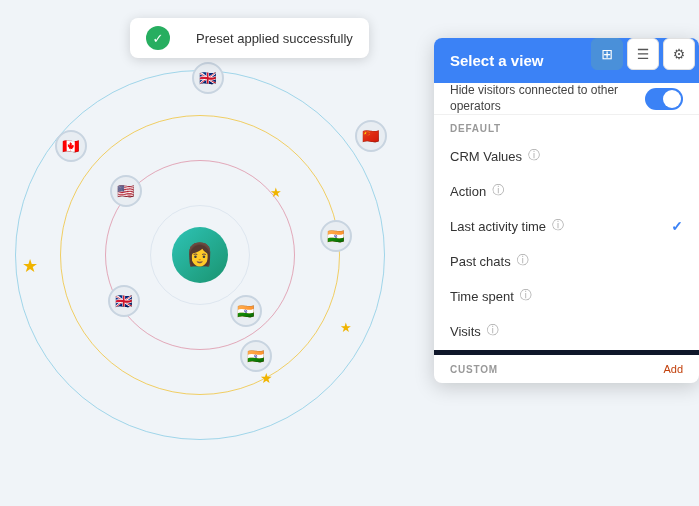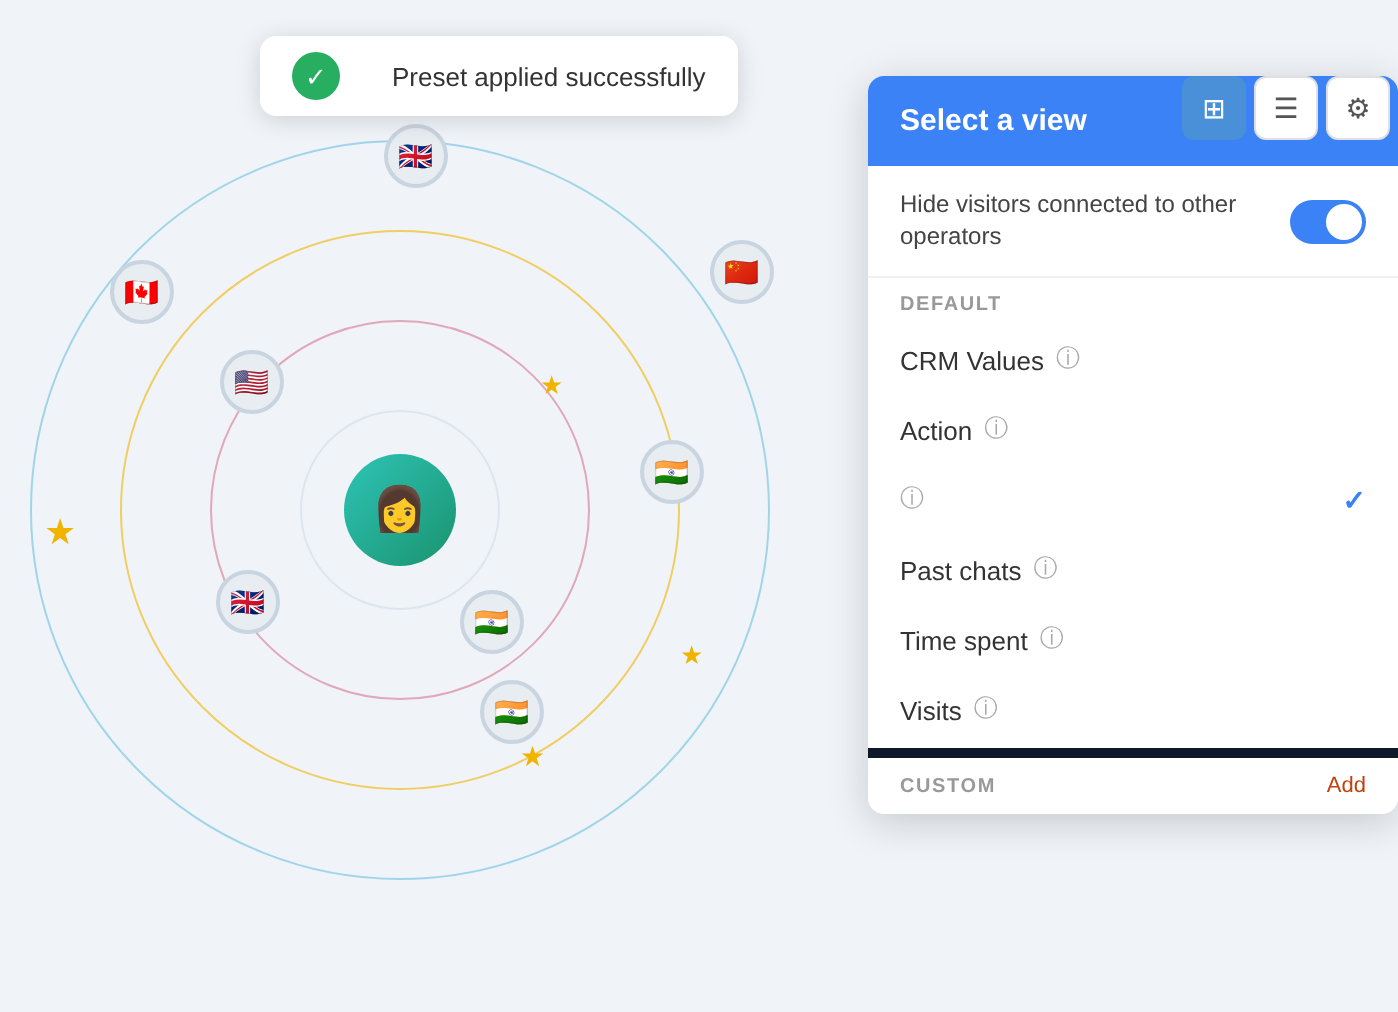--- a/index.html
+++ b/index.html
@@ -176,21 +176,21 @@
 
     .panel-header {
       background: #3b82f6;
       padding: 14px 16px;
       color: white;
       font-size: 15px;
       font-weight: 600;
     }
 
     .toggle-row {
-      padding: 12px 16px;
+      padding: 0 16px;
       display: flex;
       align-items: center;
       justify-content: space-between;
       border-bottom: 1px solid #f0f0f0;
     }
 
     .toggle-label {
       font-size: 12px;
       color: #444;
       max-width: 170px;
@@ -348,20 +348,21 @@
 
   <div class="menu-item">
     <div class="menu-item-left">
       <span>Action</span>
       <span class="info-icon">ⓘ</span>
     </div>
   </div>
 
   <div class="menu-item">
     <div class="menu-item-left">
+      <span>Last activity time</span>
       <span class="info-icon">ⓘ</span>
     </div>
     <span class="check-icon">✓</span>
   </div>
 
   <div class="menu-item">
     <div class="menu-item-left">
       <span>Past chats</span>
       <span class="info-icon">ⓘ</span>
     </div>

